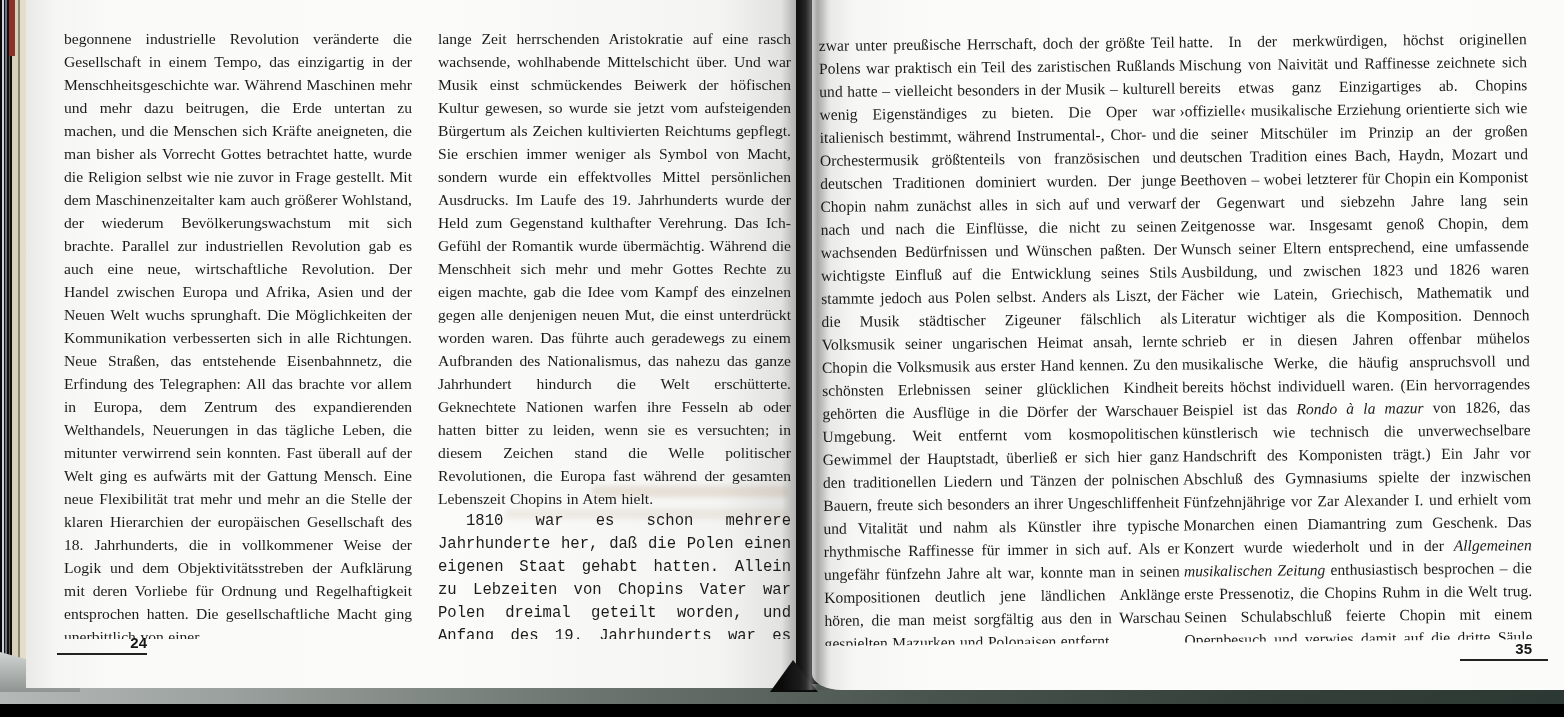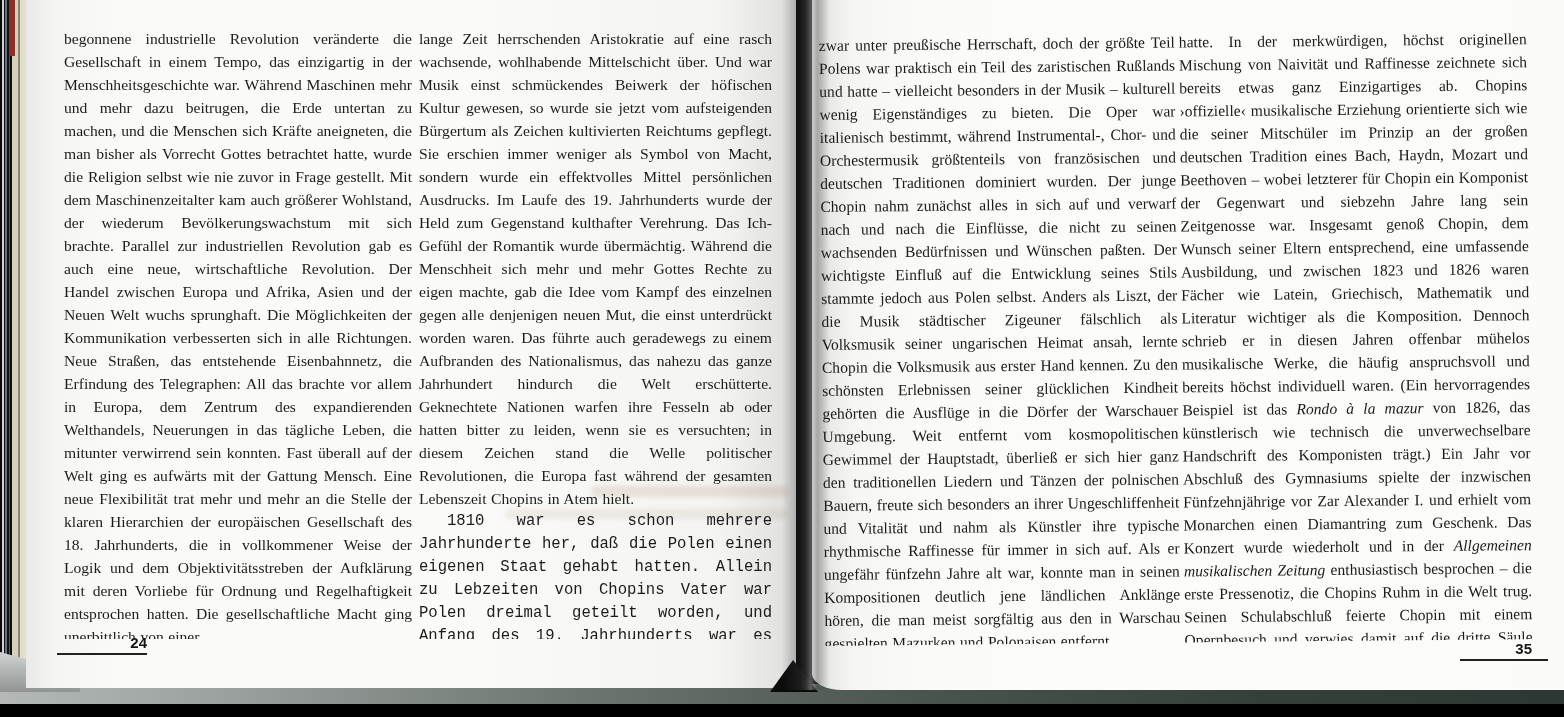--- a/index.html
+++ b/index.html
@@ -117,21 +117,21 @@
     z-index: 5;
   }
   .col p.para {
     margin: 0;
   }
   .col p.para.indent {
     text-indent: 28px;
     font-family: Liberation Mono, monospace;
   }
   .col-1 { left: 64px;  width: 348px; }
-  .col-2 { left: 419px; width: 353px; }
+  .col-2 { left: 438px; width: 353px; }
   .rp-tilt {
     position: absolute;
     left: 812px; top: 0;
     width: 752px;
     height: 690px;
     transform: rotate(-0.55deg);
     transform-origin: 0 100%;
     z-index: 5;
   }
   .rp-tilt .col { top: 34px; }

